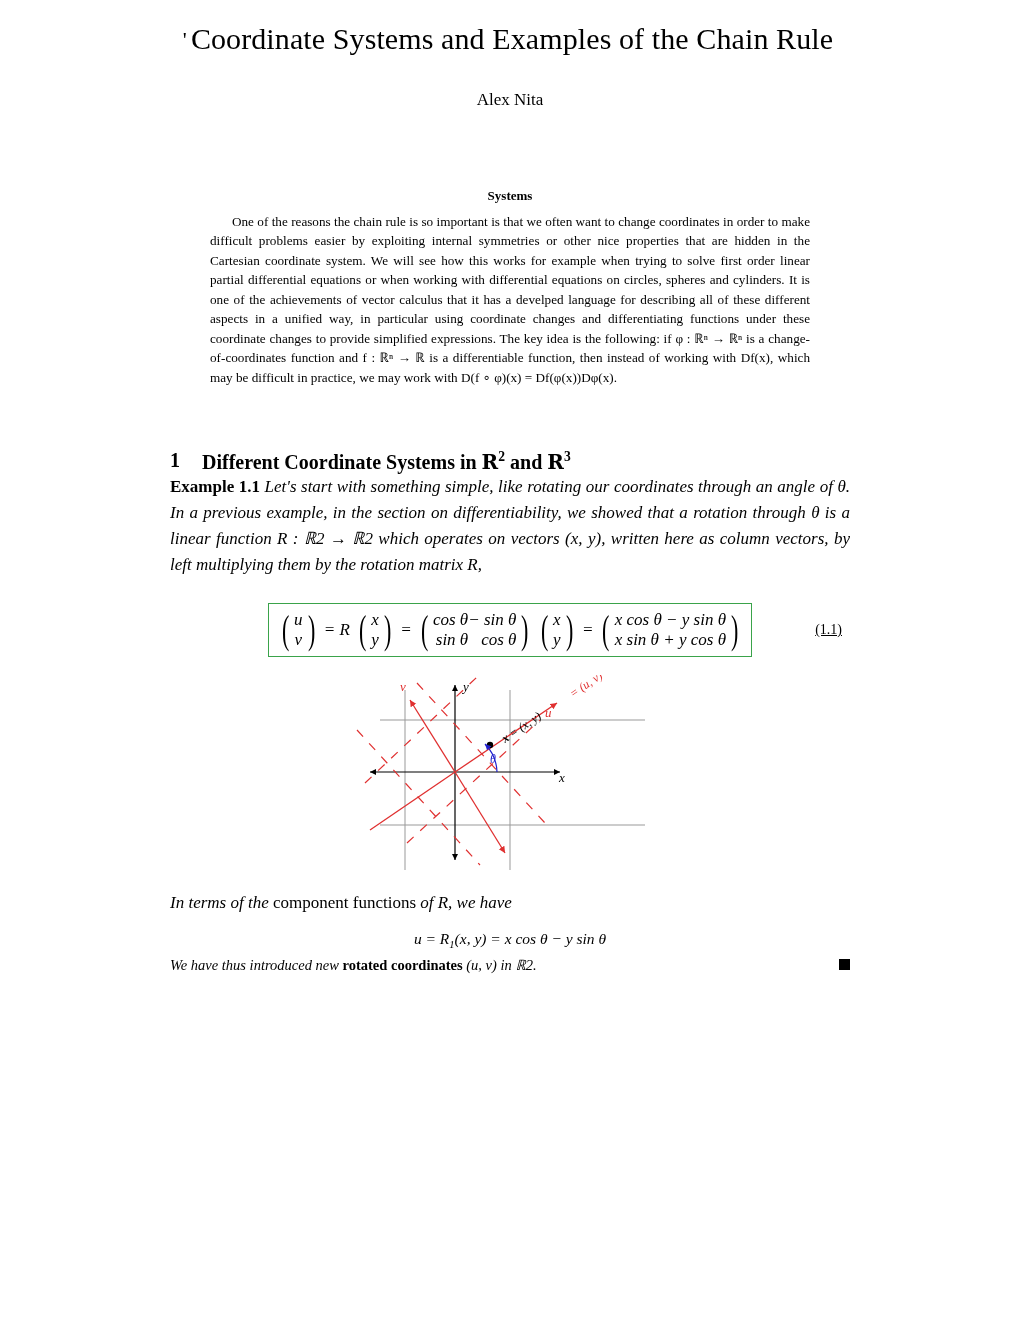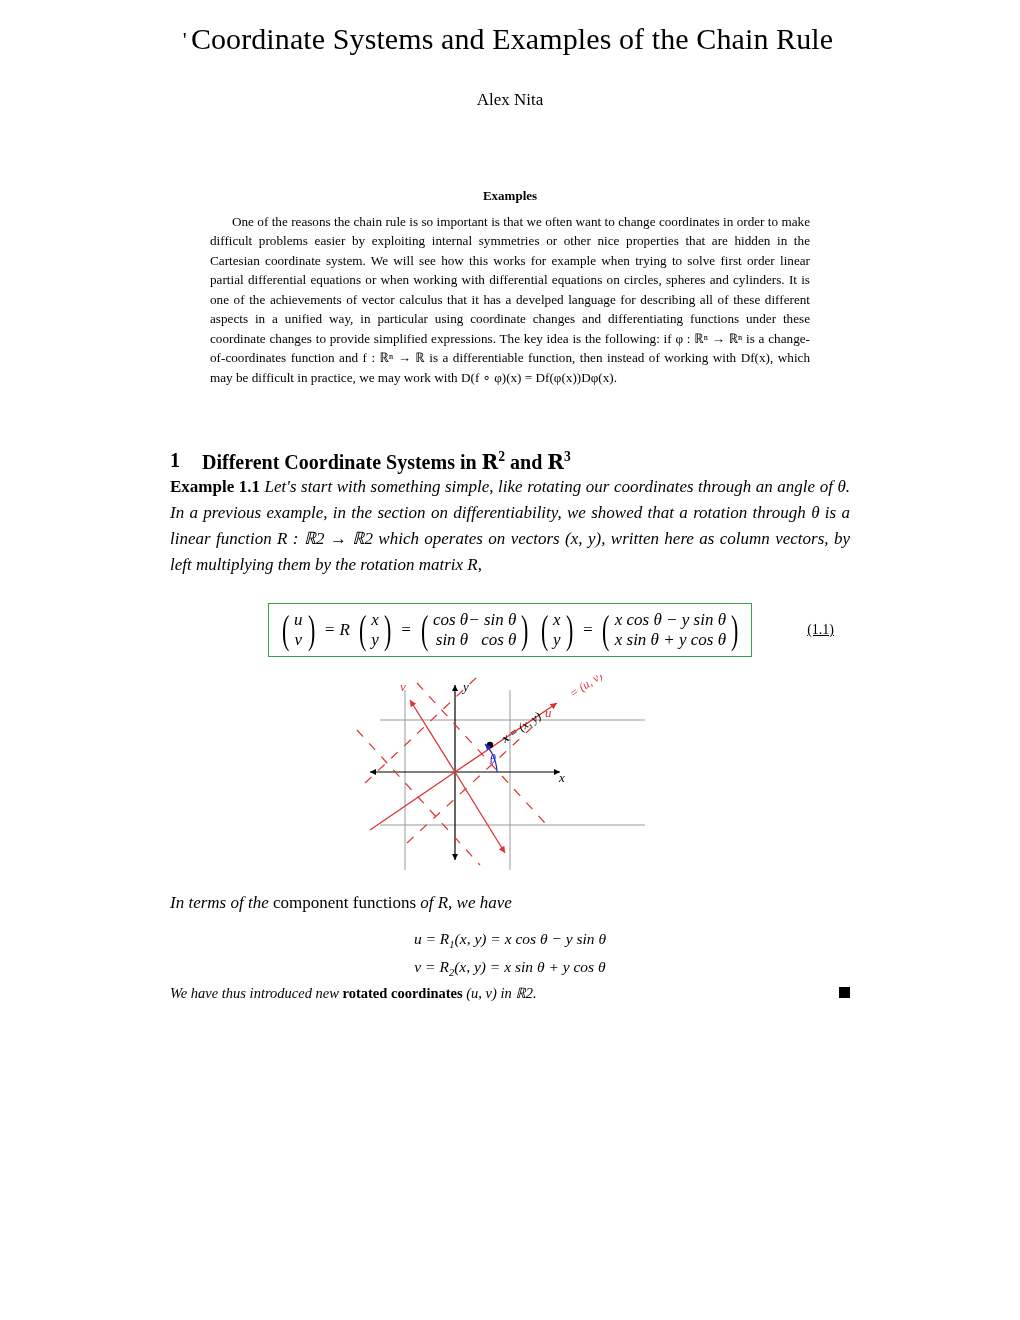--- a/index.html
+++ b/index.html
@@ -80,21 +80,21 @@
     border: 1.2px solid #3aa34a;
     padding: 6px 10px 6px 10px;
     display: flex;
     align-items: center;
     gap: 6px;
     font-style: italic;
     font-size: 17px;
   }
   .eqn-num {
     position: absolute;
-    right: 16px;
+    right: 8px;
     font-size: 14px;
     font-style: normal;
     text-decoration: underline;
   }
   .mat {
     display: inline-flex;
     align-items: center;
   }
   .mat .lp, .mat .rp {
     font-size: 40px;
@@ -144,21 +144,21 @@
 </style>
 </head>
 <body>
 
 <div class="page">
 
   <h1 class="title"><span class="tick">'</span><span>Coordinate Systems and Examples of the Chain Rule</span></h1>
 
   <div class="author">Alex Nita</div>
 
-  <div class="abstract-head">Examples</div>
+  <div class="abstract-head">Systems</div>
   <div class="abstract-body">One of the reasons the chain rule is so important is that we often want to change coordinates in order to make difficult problems easier by exploiting internal symmetries or other nice properties that are hidden in the Cartesian coordinate system. We will see how this works for example when trying to solve first order linear partial differential equations or when working with differential equations on circles, spheres and cylinders. It is one of the achievements of vector calculus that it has a develped language for describing all of these different aspects in a unified way, in particular using coordinate changes and differentiating functions under these coordinate changes to provide simplified expressions. The key idea is the following: if φ : ℝⁿ → ℝⁿ is a change-of-coordinates function and f : ℝⁿ → ℝ is a differentiable function, then instead of working with Df(x), which may be difficult in practice, we may work with D(f ∘ φ)(x) = Df(φ(x))Dφ(x).</div>
 
   <div class="section-head">
     <span>1</span>
     <span><span>Different Coordinate Systems in </span><span class="bb">R</span><sup>2</sup><span> and </span><span class="bb">R</span><sup>3</sup></span>
   </div>
 
   <div class="body-text">
     <span class="bf">Example 1.1</span>
     <span class="it">Let's start with something simple, like rotating our coordinates through an angle of θ. In a previous example, in the section on differentiability, we showed that a rotation through θ is a linear function R : ℝ2 → ℝ2 which operates on vectors (x, y), written here as column vectors, by left multiplying them by the rotation matrix R,</span>
@@ -272,21 +272,20 @@
   </div>
 
   <div class="body-text">
     <span class="it">In terms of the</span>
     <span>component functions</span>
     <span class="it">of R, we have</span>
   </div>
 
   <div class="eq-list">
     <div><span>u = R</span><sub>1</sub><span>(x, y) = x cos θ − y sin θ</span></div>
-    <div><span>v = R</span><sub>2</sub><span>(x, y) = x sin θ + y cos θ</span></div>
   </div>
 
   <div class="closing">
     <span>
       <span class="it">We have thus introduced new</span>
       <span class="bf">rotated coordinates</span>
       <span class="it">(u, v) in ℝ2.</span>
     </span>
     <span class="qed"></span>
   </div>

